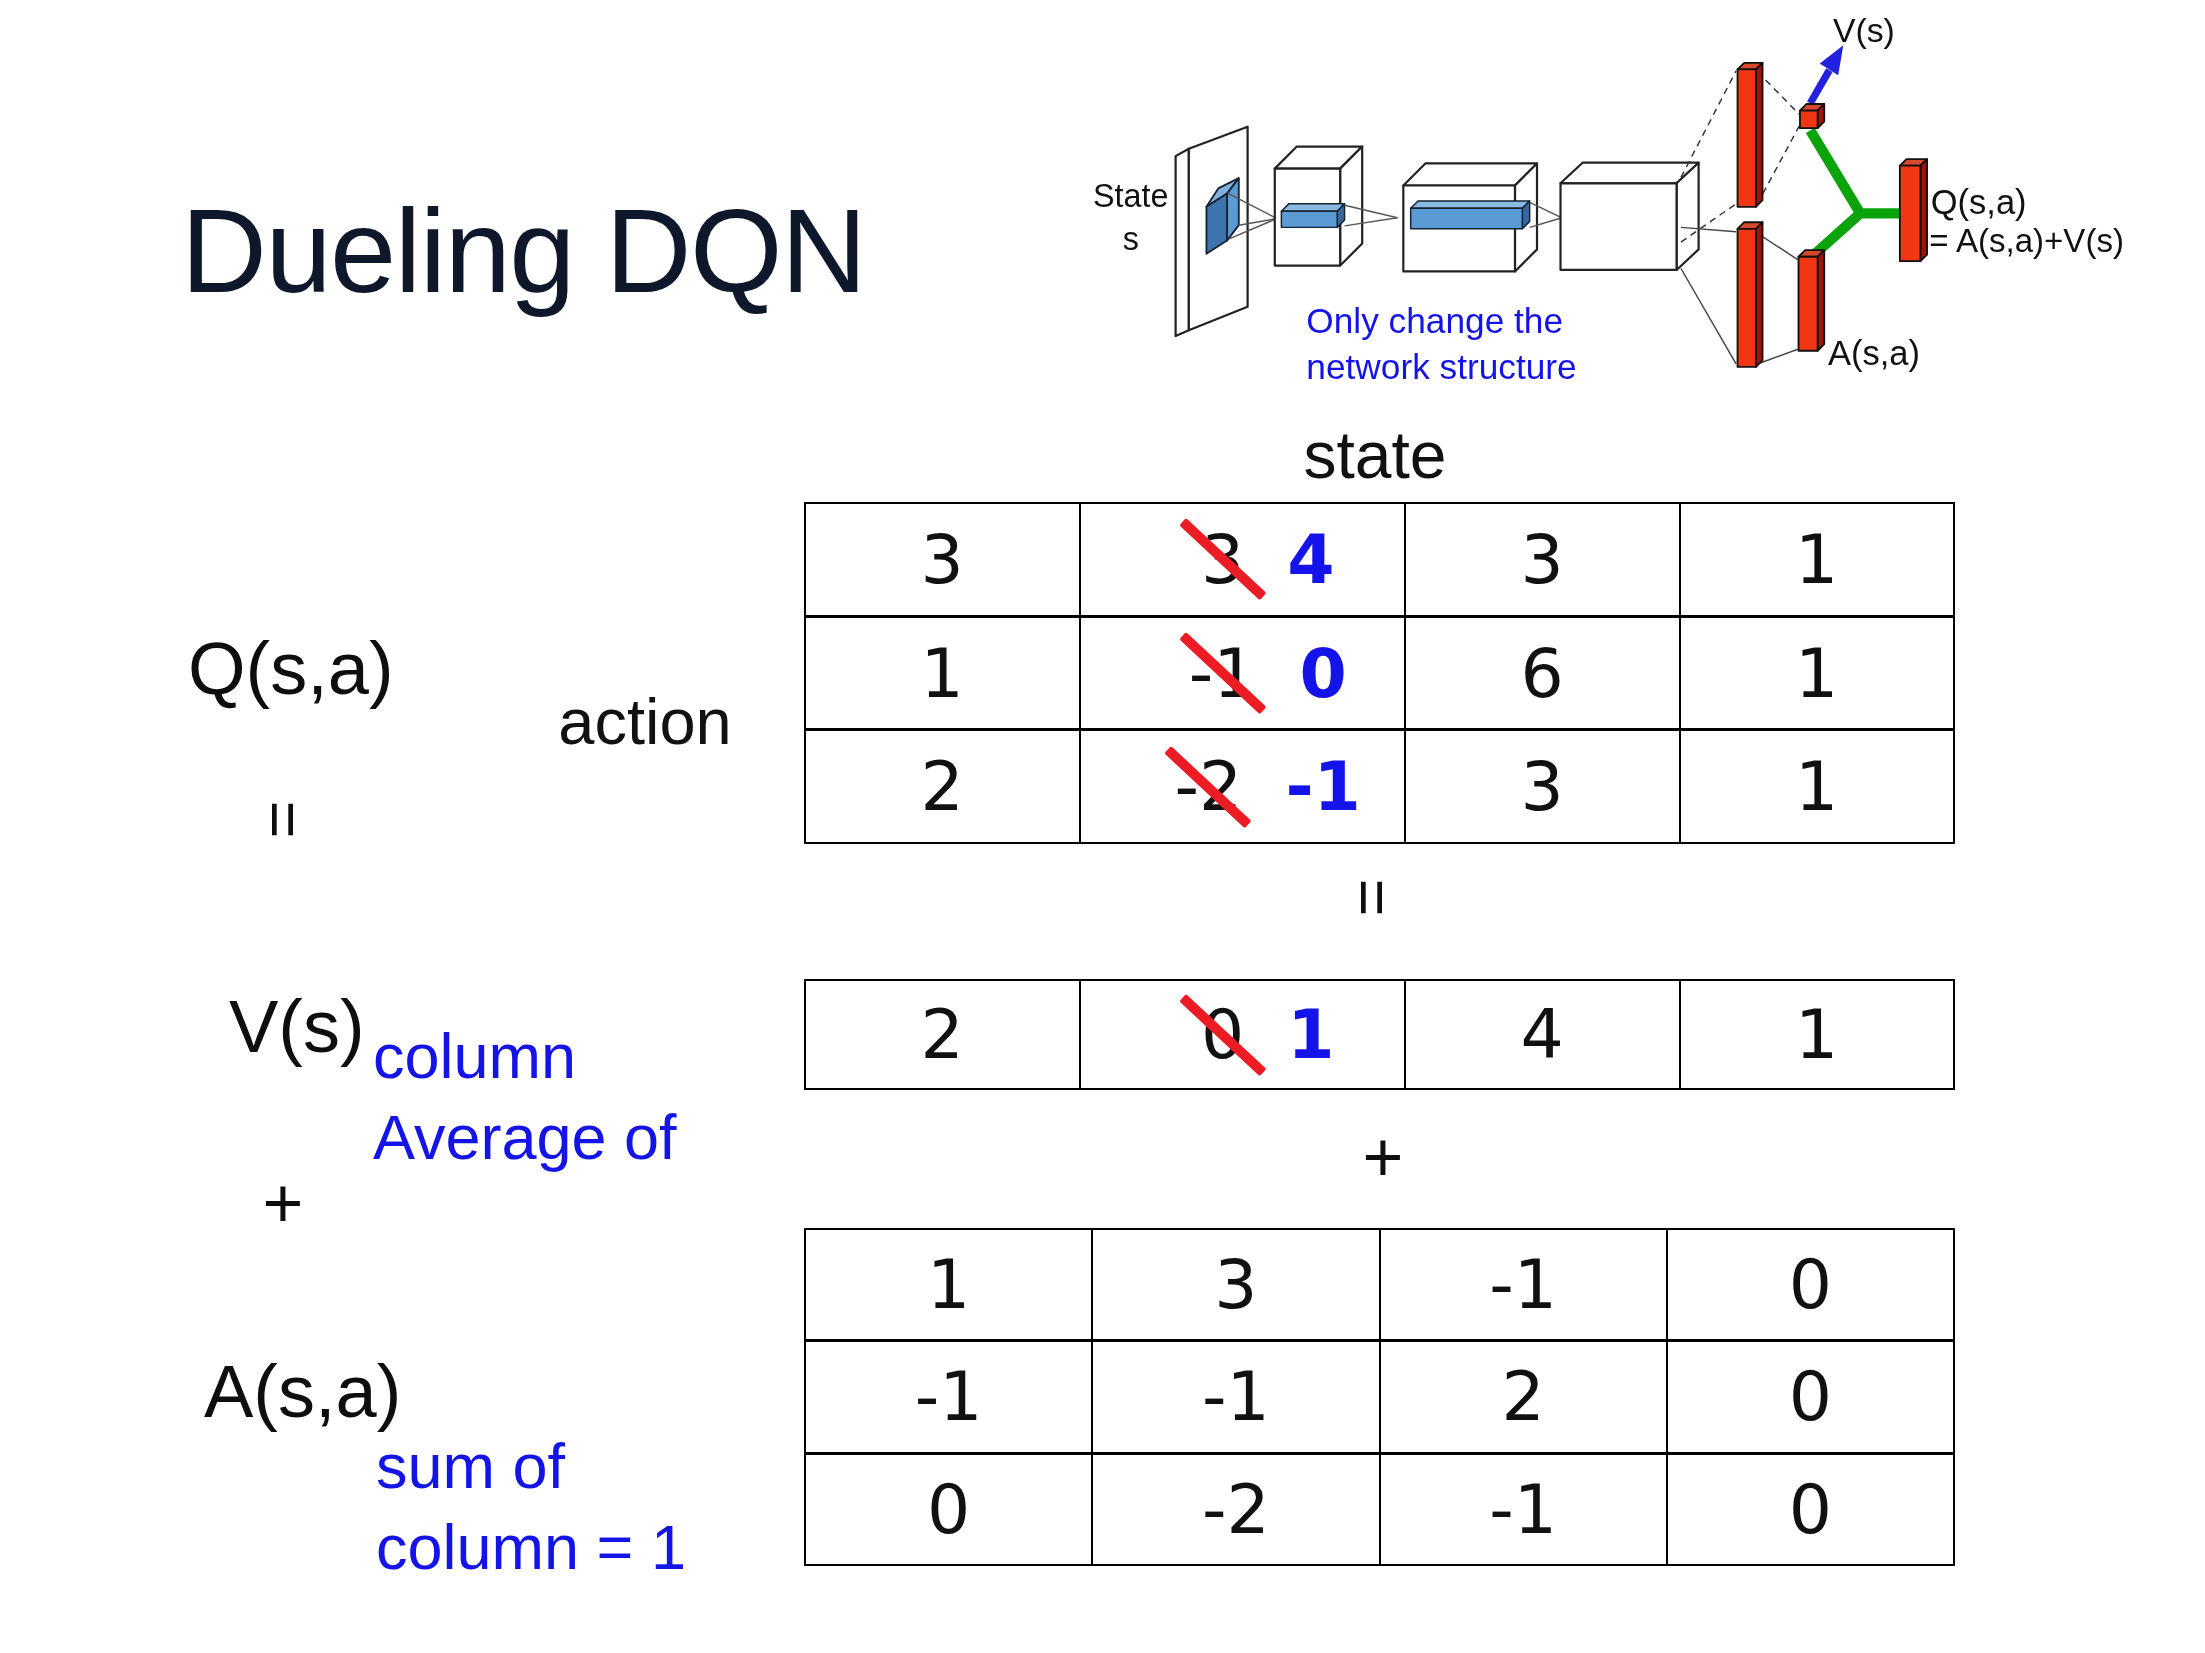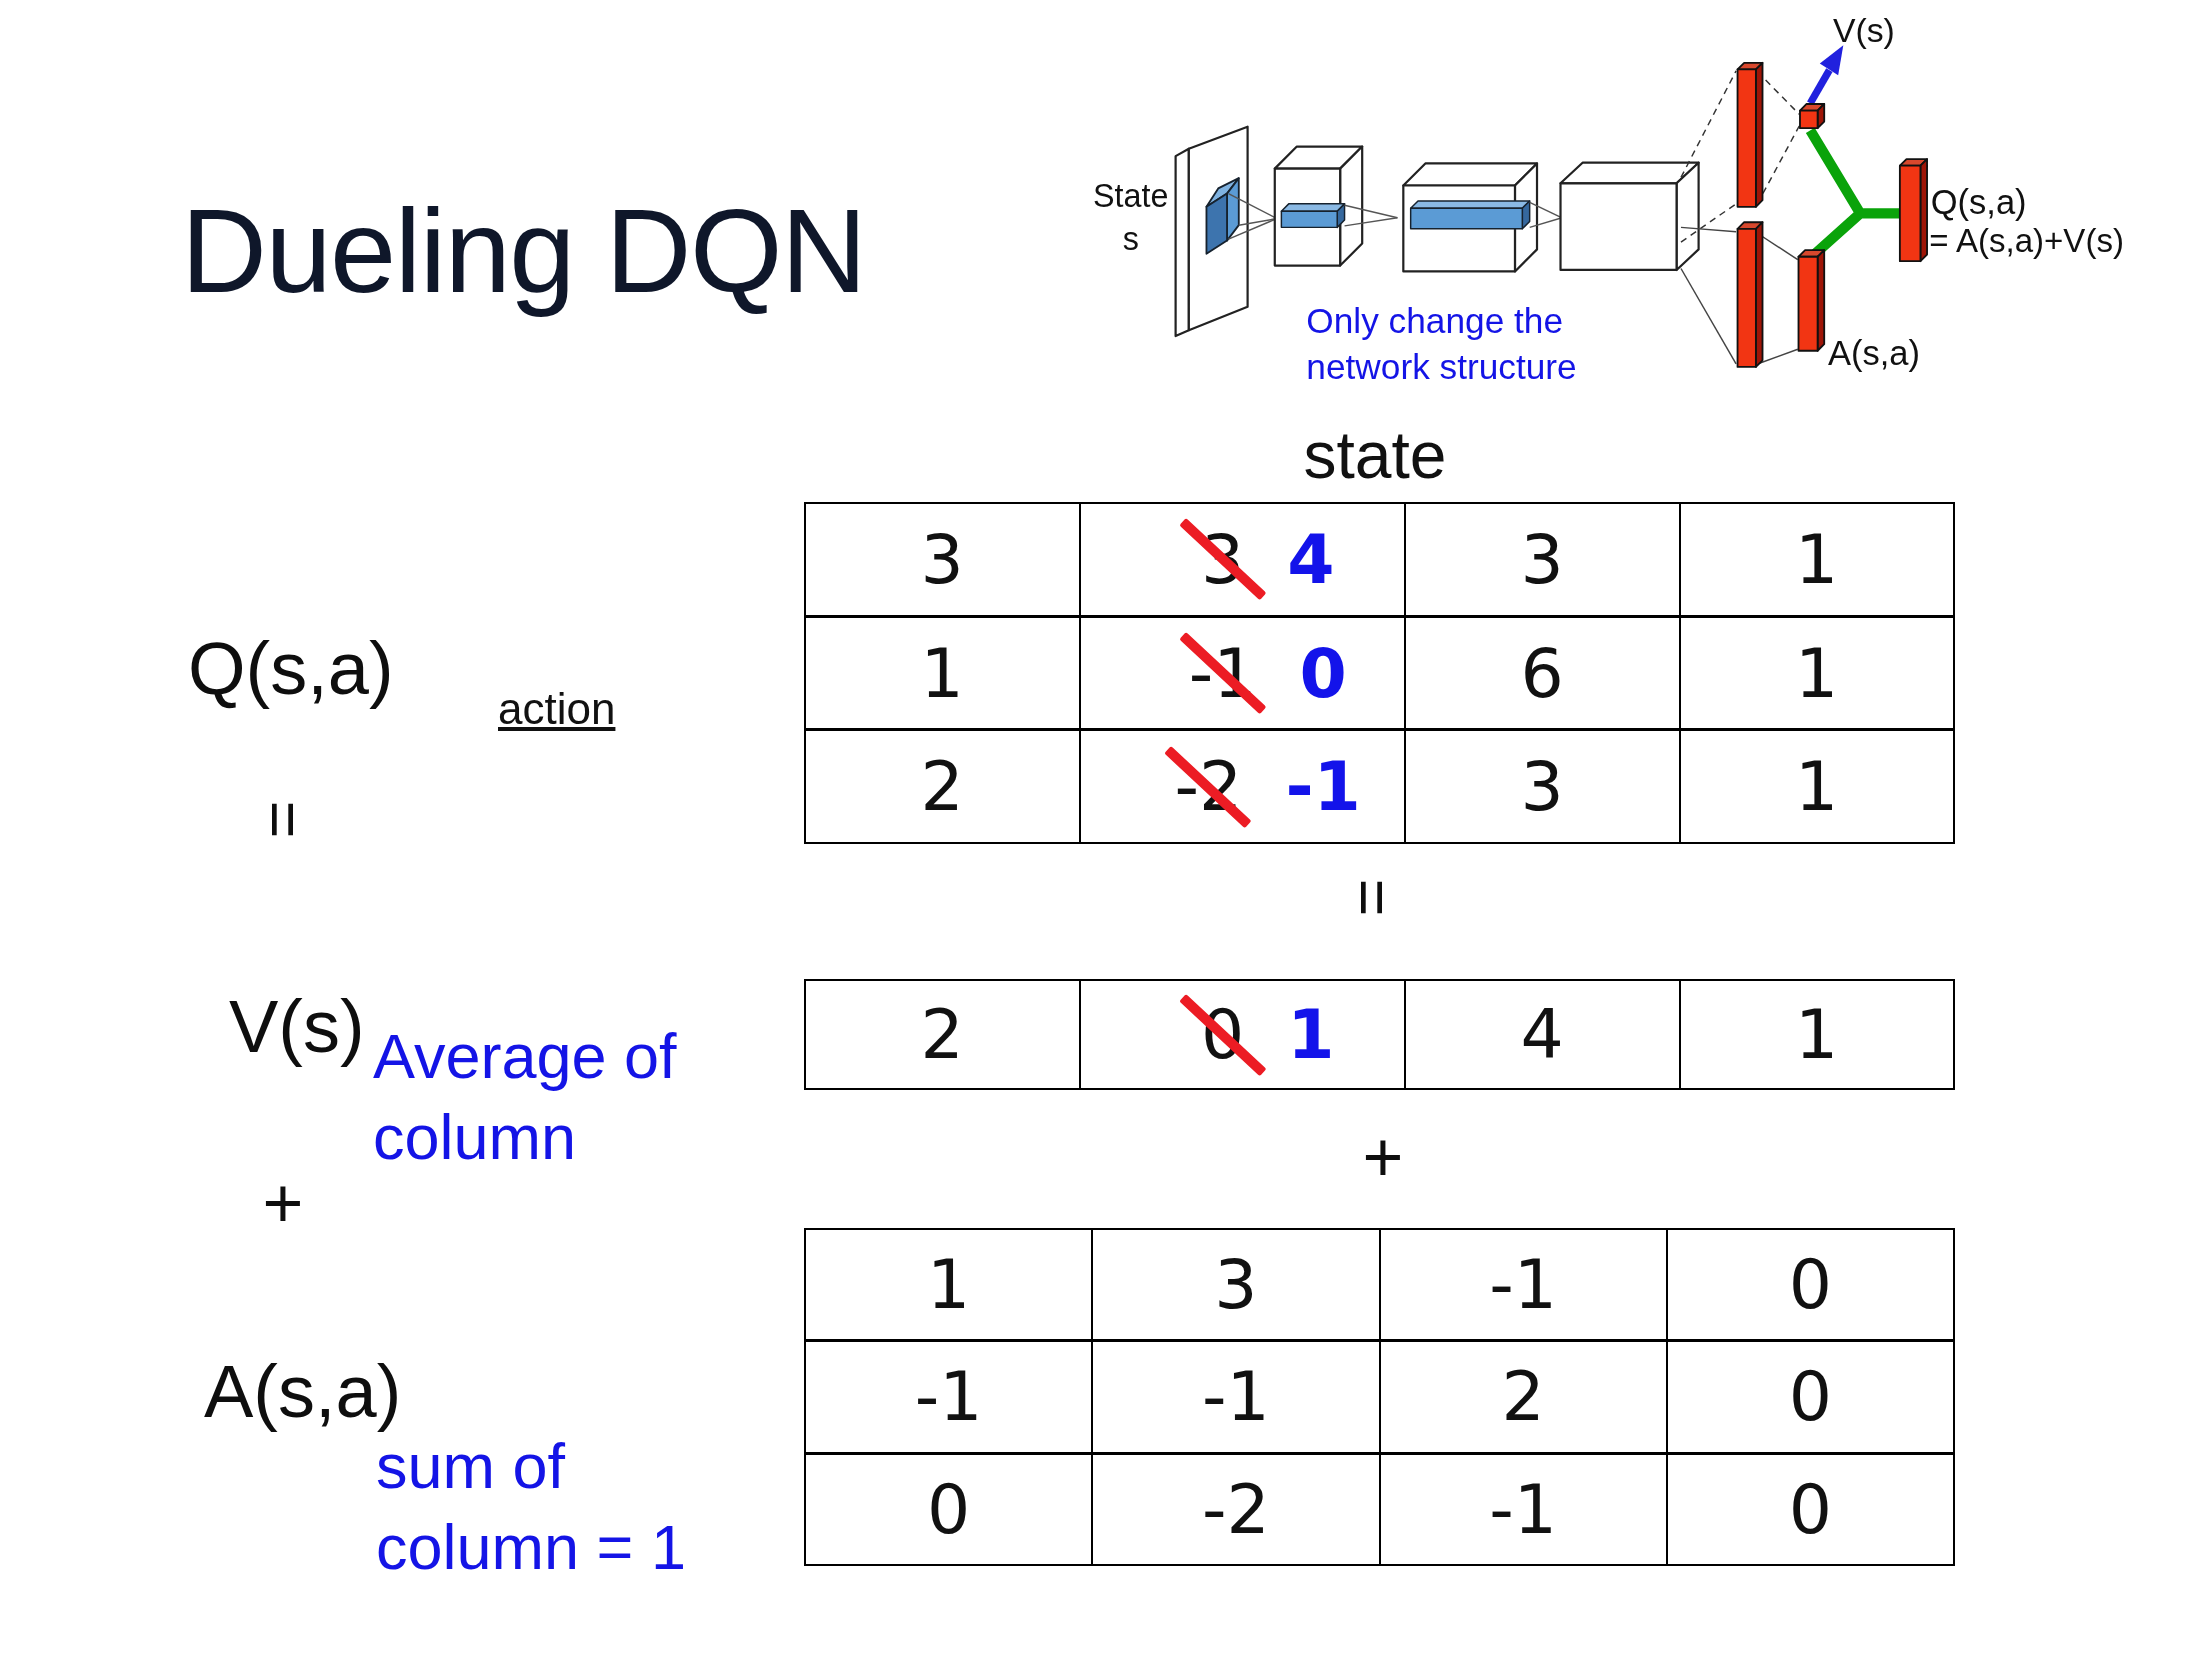--- a/index.html
+++ b/index.html
@@ -6,21 +6,21 @@
   body{width:2205px;height:1654px;position:relative;overflow:hidden;
        font-family:"Liberation Sans",sans-serif;color:#111;}
   .abs{position:absolute;}
   
   #title{left:181px;top:182px;font-size:119px;font-weight:400;letter-spacing:-1.5px;color:#0f172a;}
   
   .fn-label{font-size:74px;color:#0e0e0e;}
   #q-label{left:188px;top:626px;}
   #v-label{left:229px;top:984px;}
   #a-label{left:204px;top:1349px;}
-  #action-label{left:498px;top:684px;width:294px;text-align:left;font-size:44px;text-decoration:underline;}
+  #action-label{left:498px;top:684px;width:294px;text-align:center;font-size:65px;}
   #state-header{left:1228px;top:417px;width:294px;text-align:center;font-size:66px;}
   
   .sym{width:88px;height:88px;display:flex;align-items:center;justify-content:center;font-size:70px;color:#0e0e0e;}
   .rot{transform:rotate(90deg);display:inline-block;font-size:65px;}
   #equals-left{left:240px;top:775px;}
   #equals-center{left:1329px;top:853px;}
   #plus-left{left:239px;top:1159px;}
   #plus-center{left:1339px;top:1113px;}
   
   .note{font-size:63px;line-height:81px;color:#1414e6;}
@@ -163,22 +163,22 @@
 <div class="abs fn-label" id="q-label">Q(s,a)</div>
 <div class="abs" id="action-label">action</div>
 <div class="abs sym" id="equals-left">
     <span class="rot">=</span>
   </div>
 <div class="abs sym" id="equals-center">
     <span class="rot">=</span>
   </div>
 <div class="abs fn-label" id="v-label">V(s)</div>
 <div class="abs note" id="avg-note">
+  <div>column</div>
   <div>Average of</div>
-  <div>column</div>
 </div>
 <div class="abs sym" id="plus-left">+</div>
 <div class="abs sym" id="plus-center">+</div>
 <div class="abs fn-label" id="a-label">A(s,a)</div>
 <div class="abs note" id="sum-note">
   <div>sum of</div>
   <div>column = 1</div>
 </div>
 
 <div class="mtable" id="q-table">

